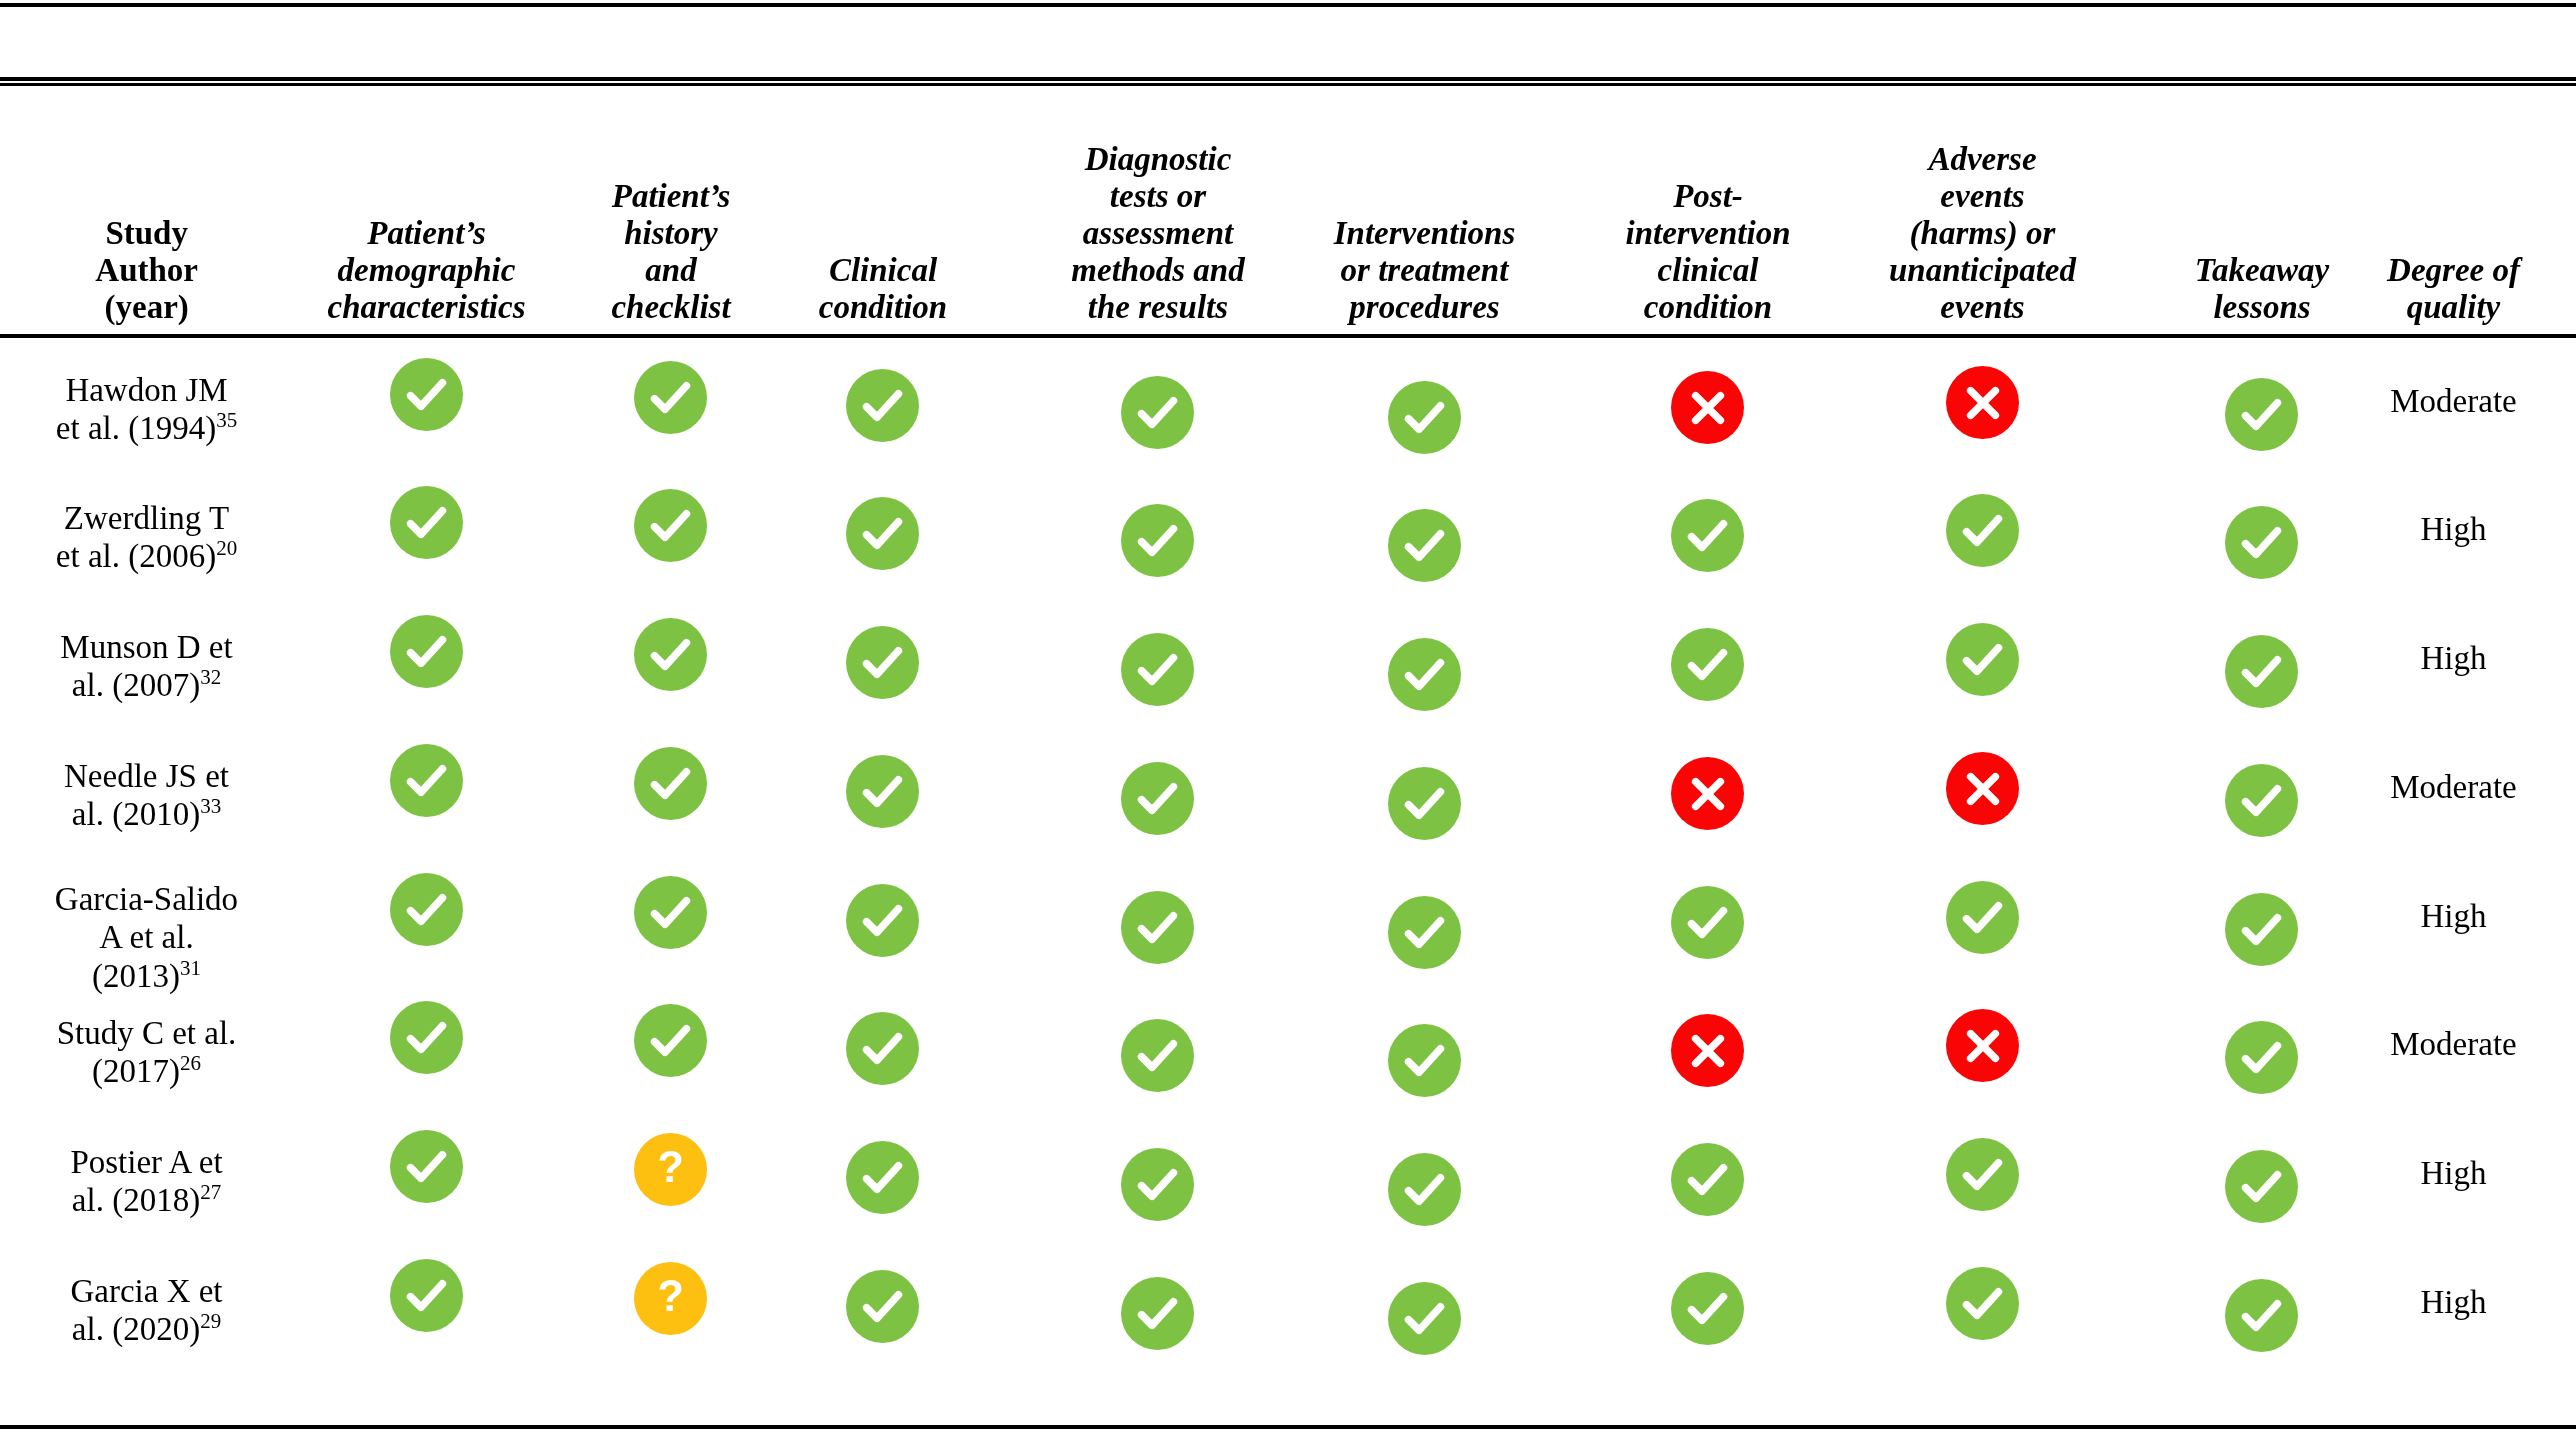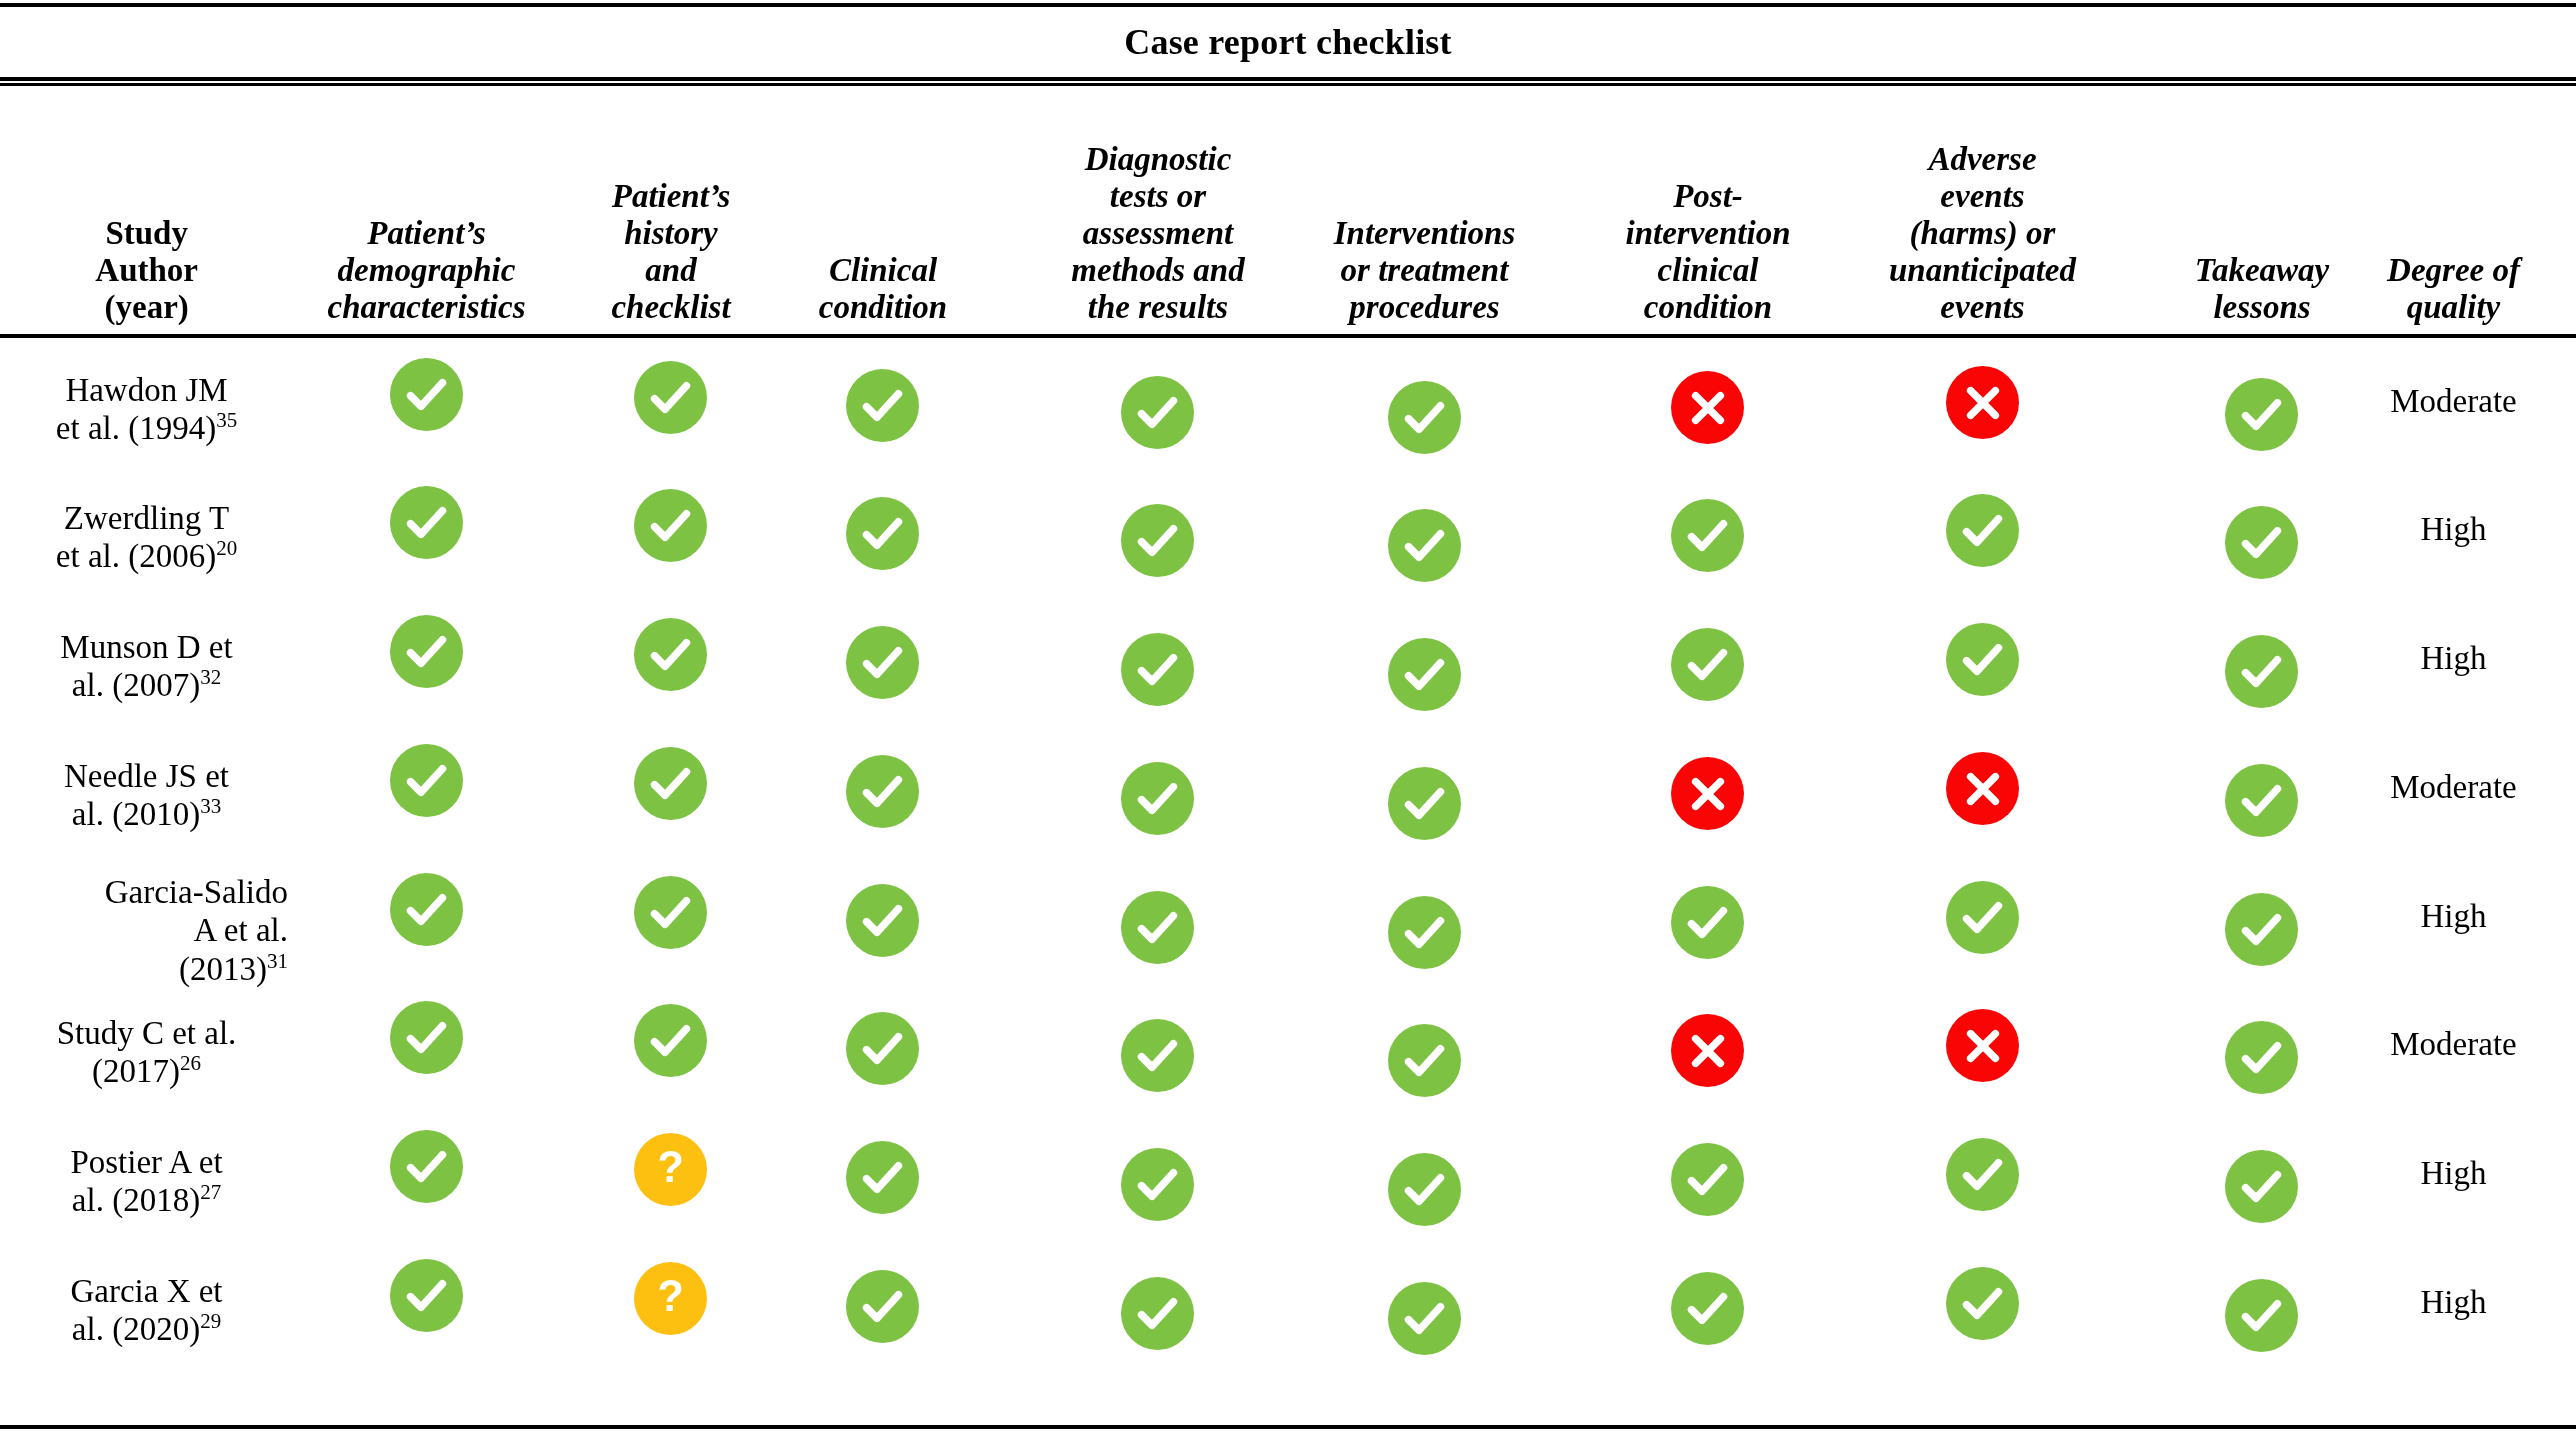--- a/index.html
+++ b/index.html
@@ -51,23 +51,20 @@
 <body>
 
 <div class="table-wrap">
 
   <div class="rule rule-top"></div>
   <div class="rule rule-title-a"></div>
   <div class="rule rule-title-b"></div>
   <div class="rule rule-header"></div>
   <div class="rule rule-bottom"></div>
 
-  <div class="title-row">
-    <div class="title-text">Case report checklist</div>
-  </div>
 
   <div class="header-row" id="header-row">
       <div class="hcell upright" style="left: 21.7px; width: 250px;">
         <div>Study</div>
         <div>Author</div>
         <div>(year)</div>
       </div>
       <div class="hcell" style="left: 285px; width: 283px;">
         <div>Patient’s</div>
         <div>demographic</div>
@@ -365,21 +362,21 @@
         <div class="cellicon" style="left: 2225px; top: 40px;">
           <div class="mark" style="background: rgb(125, 194, 66);">
             <svg width="47" height="47" viewBox="0 0 56 56" aria-hidden="true">
               <path d="M9 29.5 L21.5 42 L47 14" fill="none" stroke="#ffffff" stroke-width="9" stroke-linecap="round" stroke-linejoin="round"></path>
             </svg>
           </div>
         </div>
         <div class="quality" style="left: 2320px; width: 267px; top: 45px;">Moderate</div>
       </div>
       <div class="row" style="top: 515px; height: 129px;">
-        <div class="study" style="left: 5px; width: 283px; top: 20px; text-align: right;">
+        <div class="study" style="left: 5px; width: 283px; top: 27px;">
           <div>Garcia-Salido</div>
           <div>A et al.</div>
           <div>(2013)<sup>31</sup></div>
         </div>
         <div class="cellicon" style="left: 390px; top: 19.6px;">
           <div class="mark" style="background: rgb(125, 194, 66);">
             <svg width="47" height="47" viewBox="0 0 56 56" aria-hidden="true">
               <path d="M9 29.5 L21.5 42 L47 14" fill="none" stroke="#ffffff" stroke-width="9" stroke-linecap="round" stroke-linejoin="round"></path>
             </svg>
           </div>

